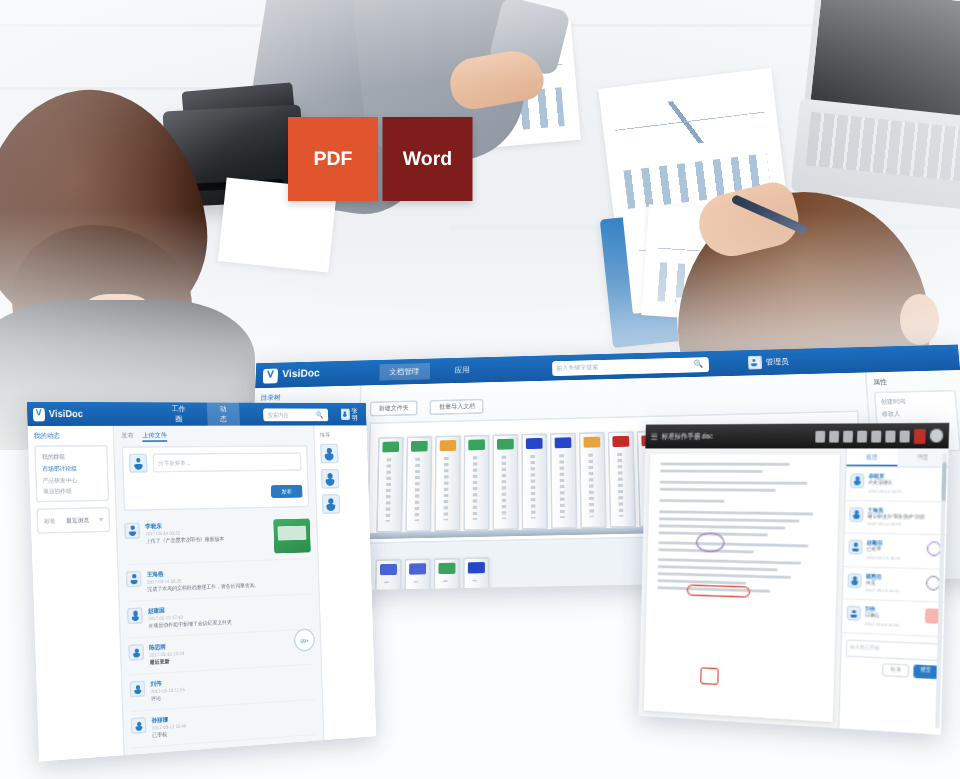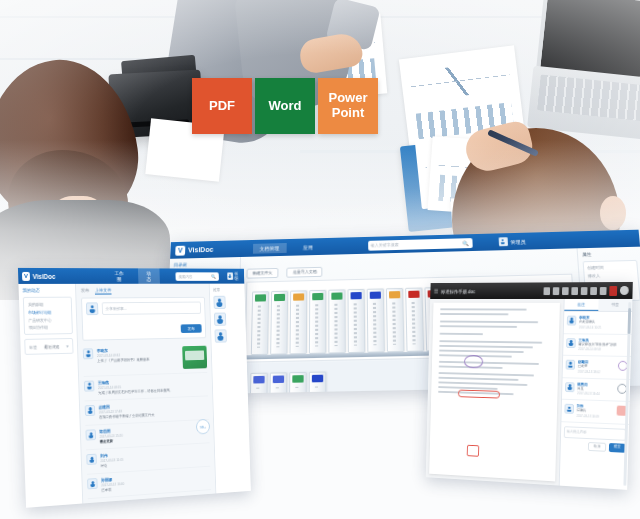--- a/index.html
+++ b/index.html
@@ -335,26 +335,22 @@
     <div class="pen"></div>
 
     <div class="fade"></div>
     <div class="fade-sides"></div>
   </div>
 
   <div class="tiles" id="tiles">
       <div class="tile" style="background: rgb(224, 84, 46);">
         <span style="white-space: pre-line;">PDF</span>
       </div>
-      <div class="tile" style="background: #15803d;">
+      <div class="tile" style="background: #7f1d1d;">
         <span style="white-space: pre-line;">Word</span>
-      </div>
-      <div class="tile" style="background: rgb(237, 138, 66);">
-        <span style="white-space: pre-line;">Power
-Point</span>
       </div>
     </div>
 
 
   <div class="win" id="win-center">
     <div class="appbar">
       <div class="logo-sq" style="width:10px;height:10px;font-size:7px;margin-right:3px;">V</div>
       <div class="brand" style="font-size:7px;">VisiDoc</div>
       <div class="navbtn active" style="font-size:5px;margin-left:40px;padding:2px 7px;">文档管理</div>
       <div class="navbtn" style="font-size:5px;margin-left:10px;padding:2px 7px;">应用</div>

